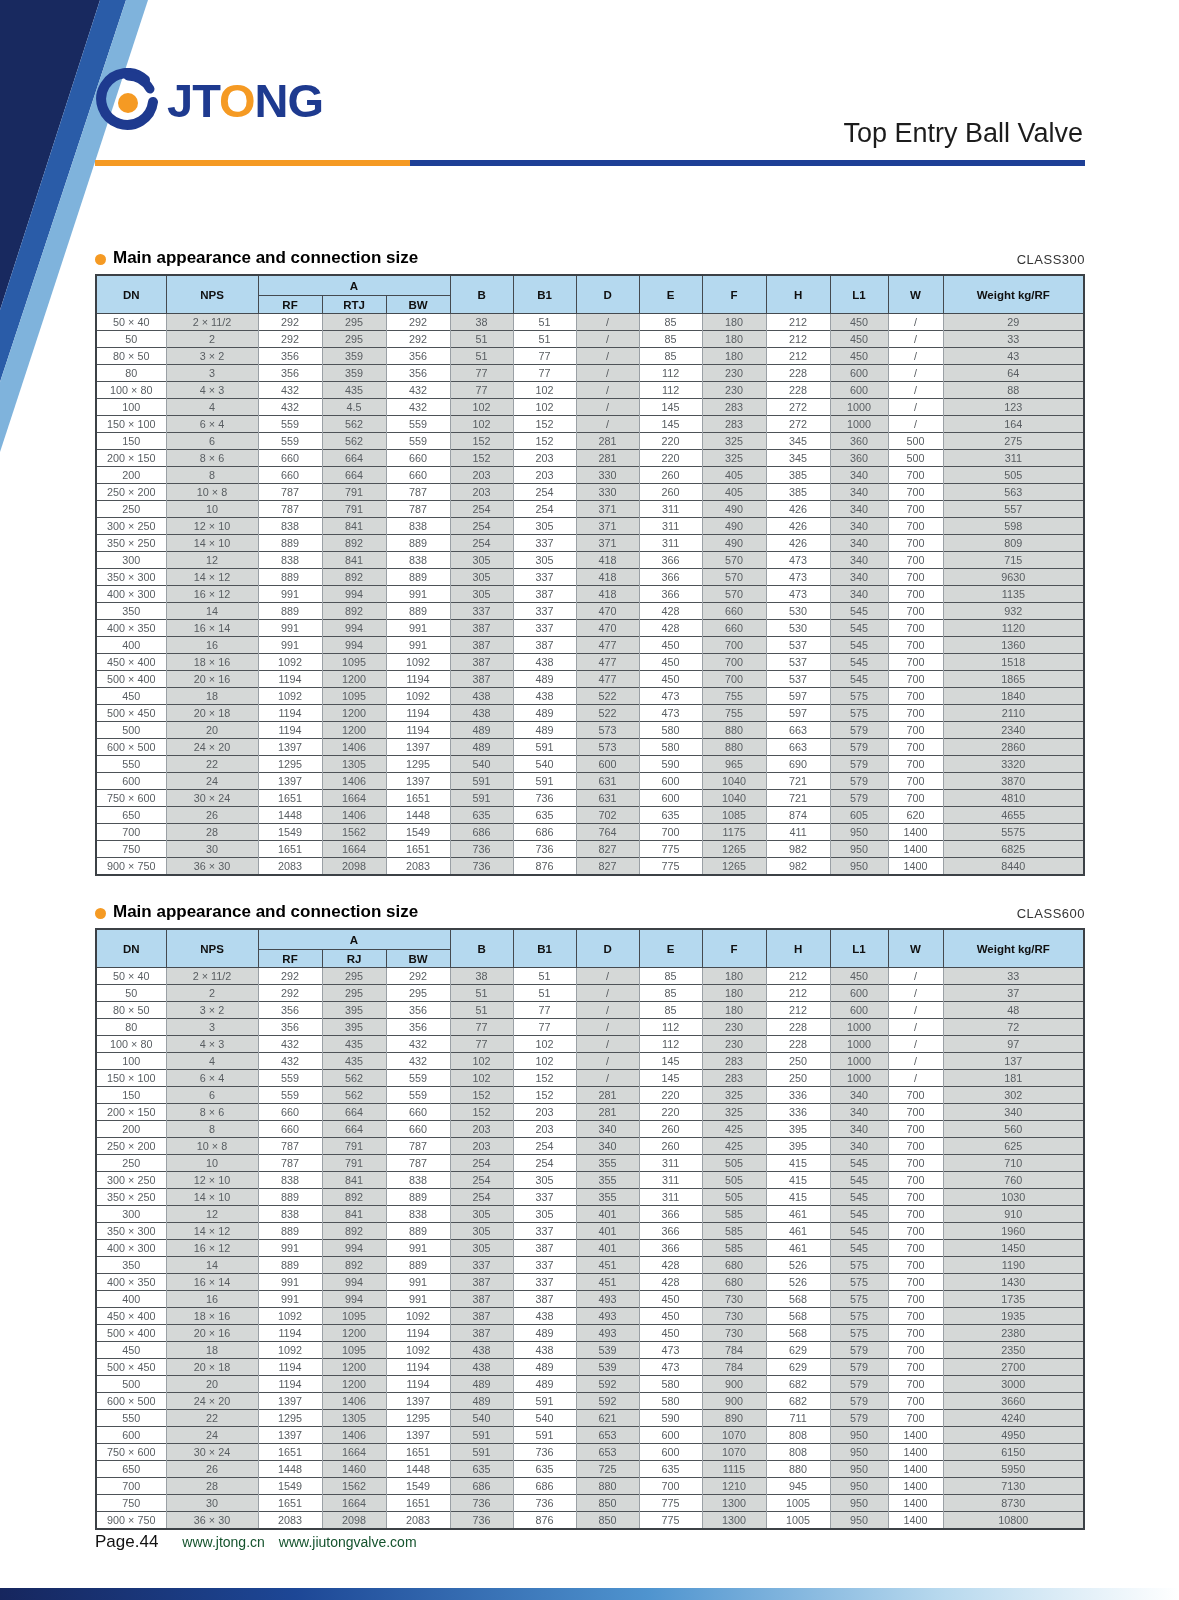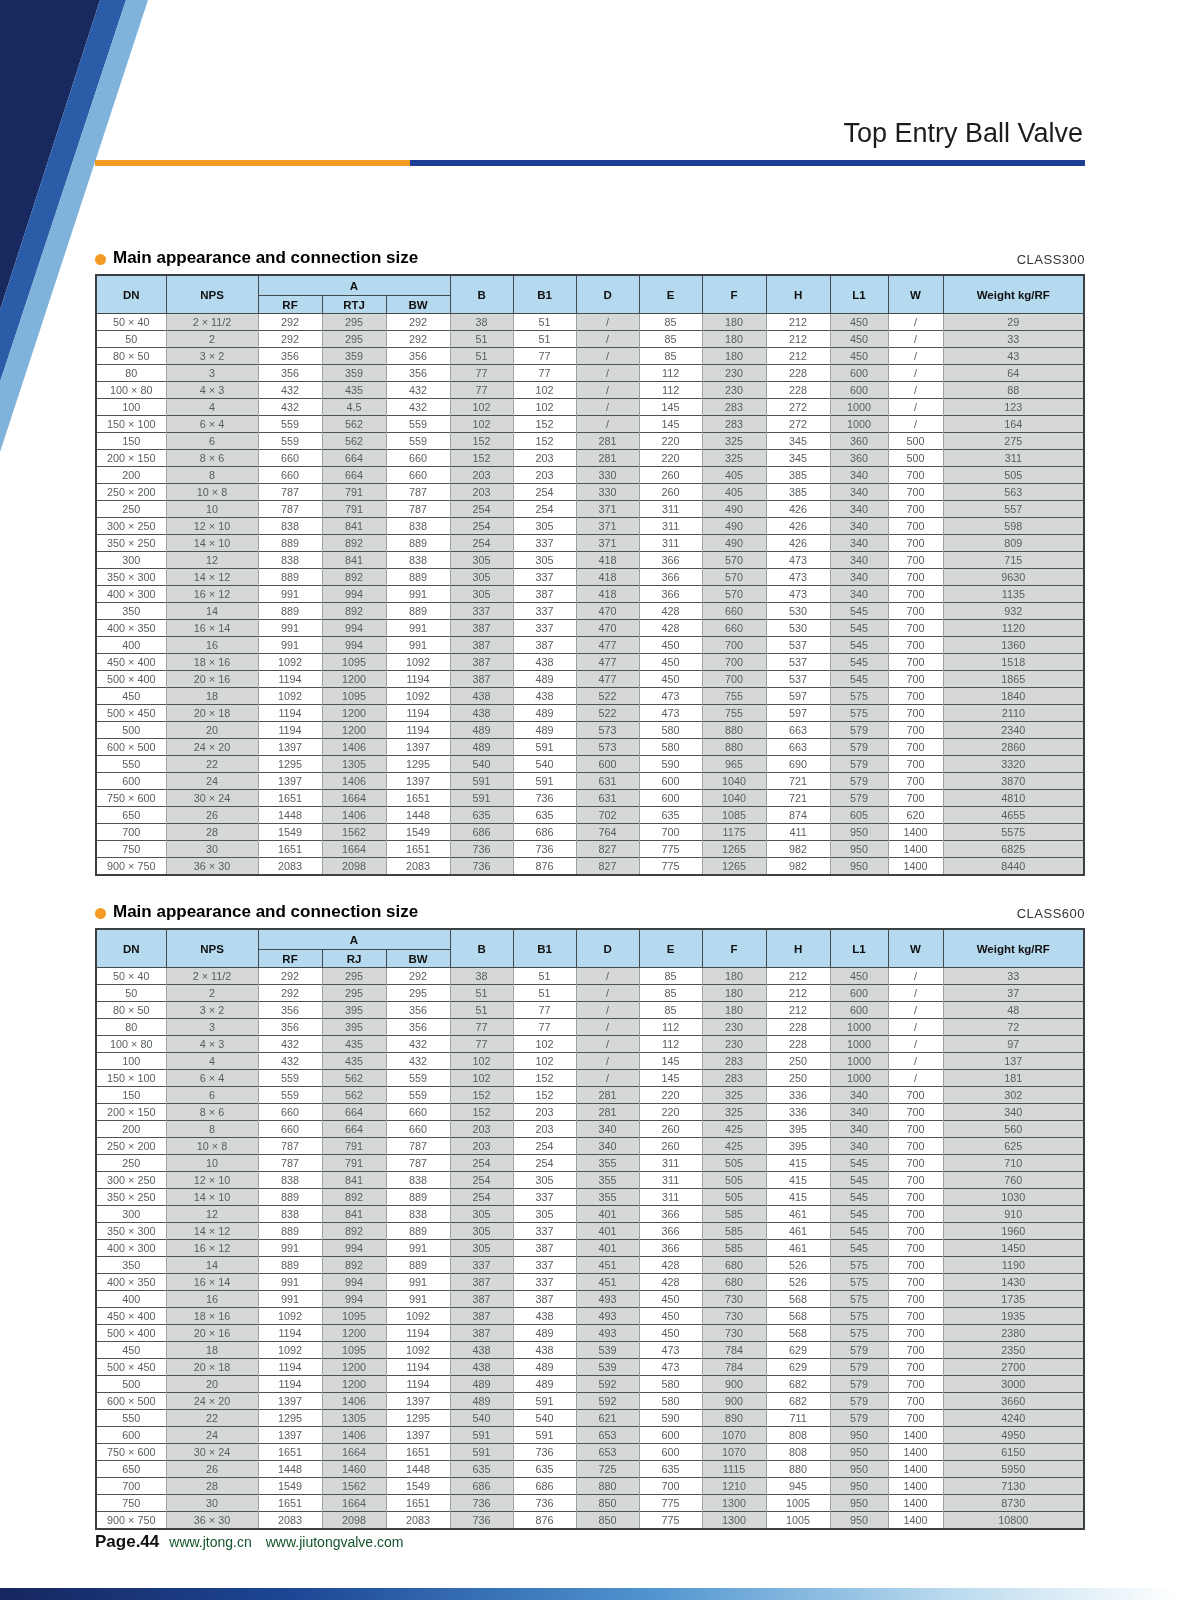--- a/index.html
+++ b/index.html
@@ -38,36 +38,44 @@
   table.valve-table td {
     border-left:1px solid #9aa0a5; border-right:1px solid #9aa0a5;
     border-top:1.6px solid #4d5257;
     font-size:10.8px; color:#585d61; text-align:center;
     padding:0; height:16px; line-height:16px;
     white-space:nowrap; overflow:hidden;
   }
   table.valve-table td.shade { background:#d5d8d7; }
   
   .footer { position:absolute; top:1532px; left:95px; display:flex; align-items:baseline; }
-  .footer .pg { font-size:17px; font-weight:bold; color:#111; margin-right:10px; }
+  .footer .pg { font-size:17px; font-weight:normal; color:#111; margin-right:24px; }
   .footer .url { font-size:14px; color:#14532d; margin-right:14px; }
   .bottom-bar { position:absolute; bottom:0; left:0; width:100%; height:12px;
     background:linear-gradient(to right,#16265e 0%,#1d4796 25%,#4f94cf 55%,#b8d9ee 80%,#ffffff 100%); }
 </style>
 </head>
 <body>
 
 <div class="page">
 
   <svg class="corner" viewBox="0 0 150 480" preserveAspectRatio="none">
     <polygon points="0,0 100,0 0,310" fill="#18295f"></polygon>
     <polygon points="100,0 126,0 0,382 0,310" fill="#2a5ca8"></polygon>
     <polygon points="126,0 148,0 0,452 0,382" fill="#7fb3dc"></polygon>
   </svg>
 
+  <div class="logo">
+    <svg class="logo-icon" viewBox="0 0 64 64">
+      <path d="M50 12 A26 26 0 1 0 58 34" stroke="#1e3a8f" stroke-width="10" fill="none" stroke-linecap="round"></path>
+      <path d="M33 8 a26 26 0 0 1 22 13" stroke="#1e3a8f" stroke-width="9" fill="none" stroke-linecap="round"></path>
+      <circle cx="33" cy="35" r="10" fill="#f59a23"></circle>
+    </svg>
+    <div class="logo-text"><span>JT</span><span class="o">O</span><span>NG</span></div>
+  </div>
 
   <div class="head-title">Top Entry Ball Valve</div>
 
   <div class="rule">
     <span class="orange"></span>
     <span class="blue"></span>
   </div>
 
   <div class="section" id="section-0">
     <div class="sec-head">

